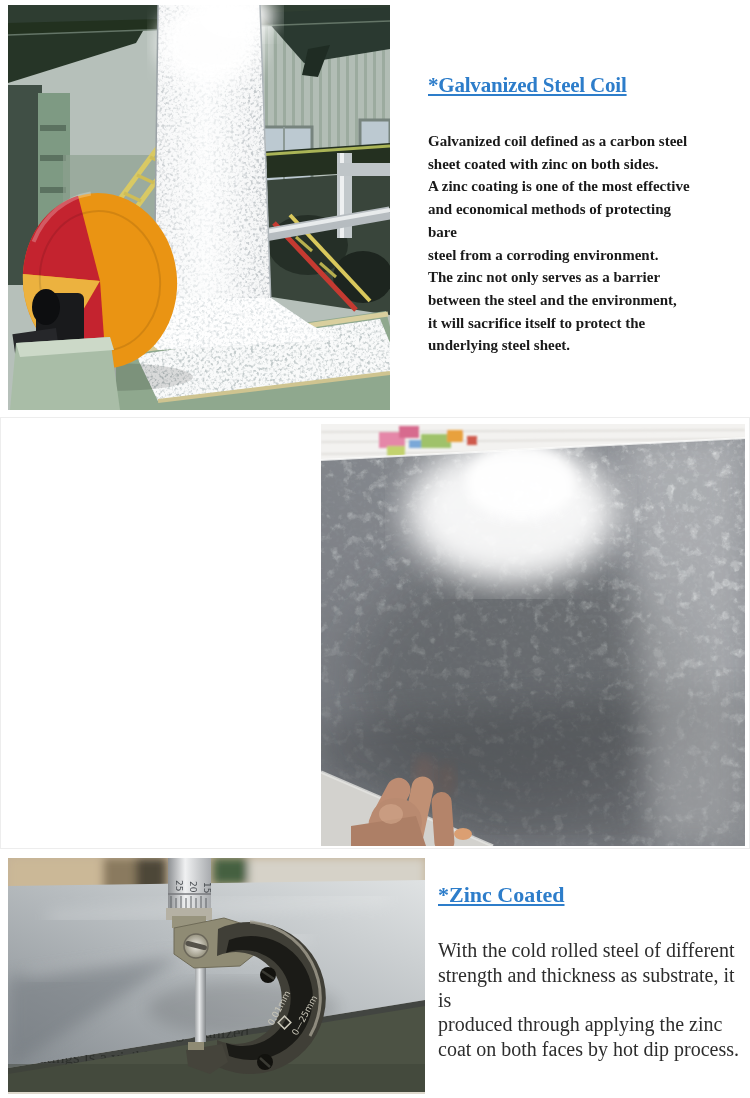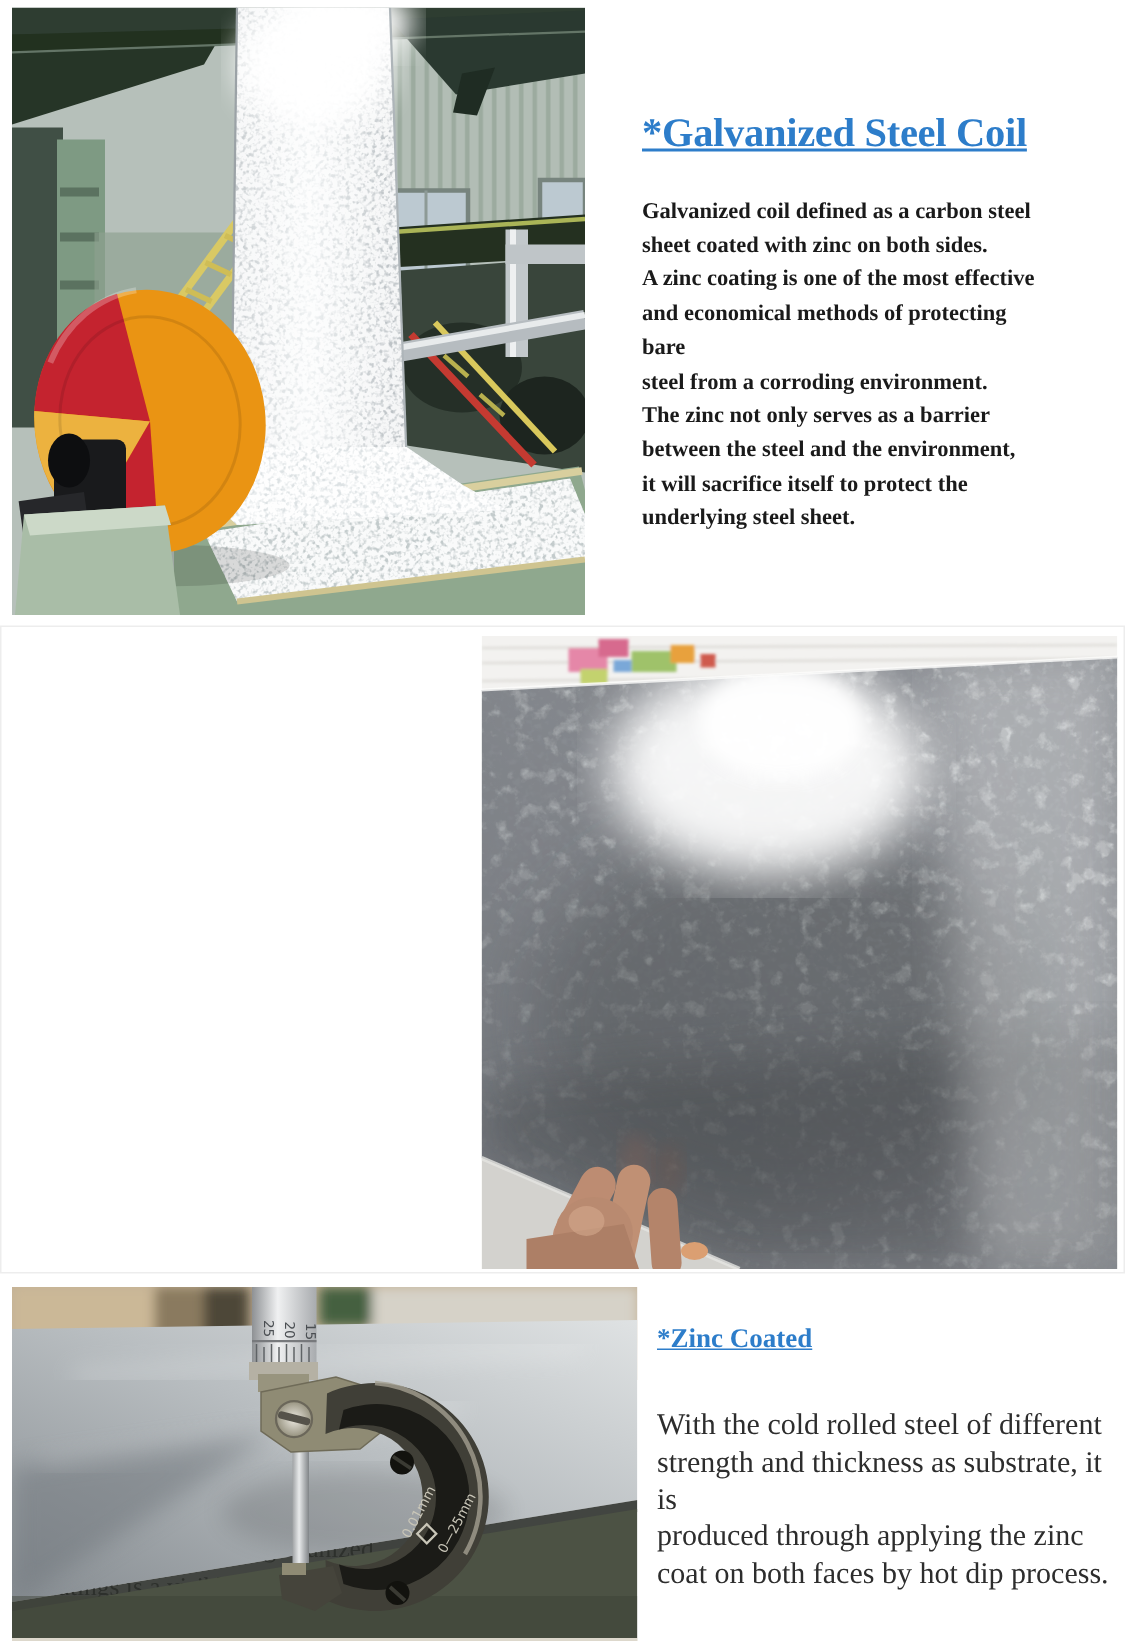--- a/index.html
+++ b/index.html
@@ -5,23 +5,23 @@
   html,body{margin:0;padding:0;background:#fff;}
   .page{position:relative;width:750px;height:1098px;background:#ffffff;overflow:hidden;
         font-family:"Liberation Serif","DejaVu Serif",serif;}
   .imgbox{position:absolute;overflow:hidden;}
   .imgbox svg{display:block;width:100%;height:100%;}
   #img1{left:8px;top:5px;width:382px;height:405px;}
   #img2{left:320px;top:423px;width:424px;height:422px;}
   #img3{left:8px;top:858px;width:417px;height:234px;border-bottom:2px solid #ddd8cc;}
   .sec2box{position:absolute;left:0;top:417px;width:748px;height:430px;border:1px solid #ededed;}
   .head{position:absolute;margin:0;font-weight:bold;text-decoration:underline;color:#2d7dca;}
-  #h1{left:428px;top:73px;font-size:27px;letter-spacing:-0.2px;}
+  #h1{left:428px;top:73px;font-size:21px;letter-spacing:-0.2px;}
   #h2{left:22px;top:446px;font-size:24px;}
-  #h3{left:438px;top:882px;font-size:18px;}
+  #h3{left:438px;top:882px;font-size:22px;}
   .bodytxt{position:absolute;margin:0;white-space:pre-line;}
   #b1{left:428px;top:130px;width:305px;font-size:15px;line-height:22.7px;font-weight:bold;color:#1a1a1a;}
   #b2{left:22px;top:504px;width:305px;font-size:17px;line-height:24.7px;color:#2d2d2d;}
   #b3{left:438px;top:938px;width:312px;font-size:20px;line-height:24.8px;color:#2d2d2d;}
   .mfont{font-family:"DejaVu Sans","Liberation Sans",sans-serif;}
 </style>
 </head>
 <body>
 
 <div class="page">

